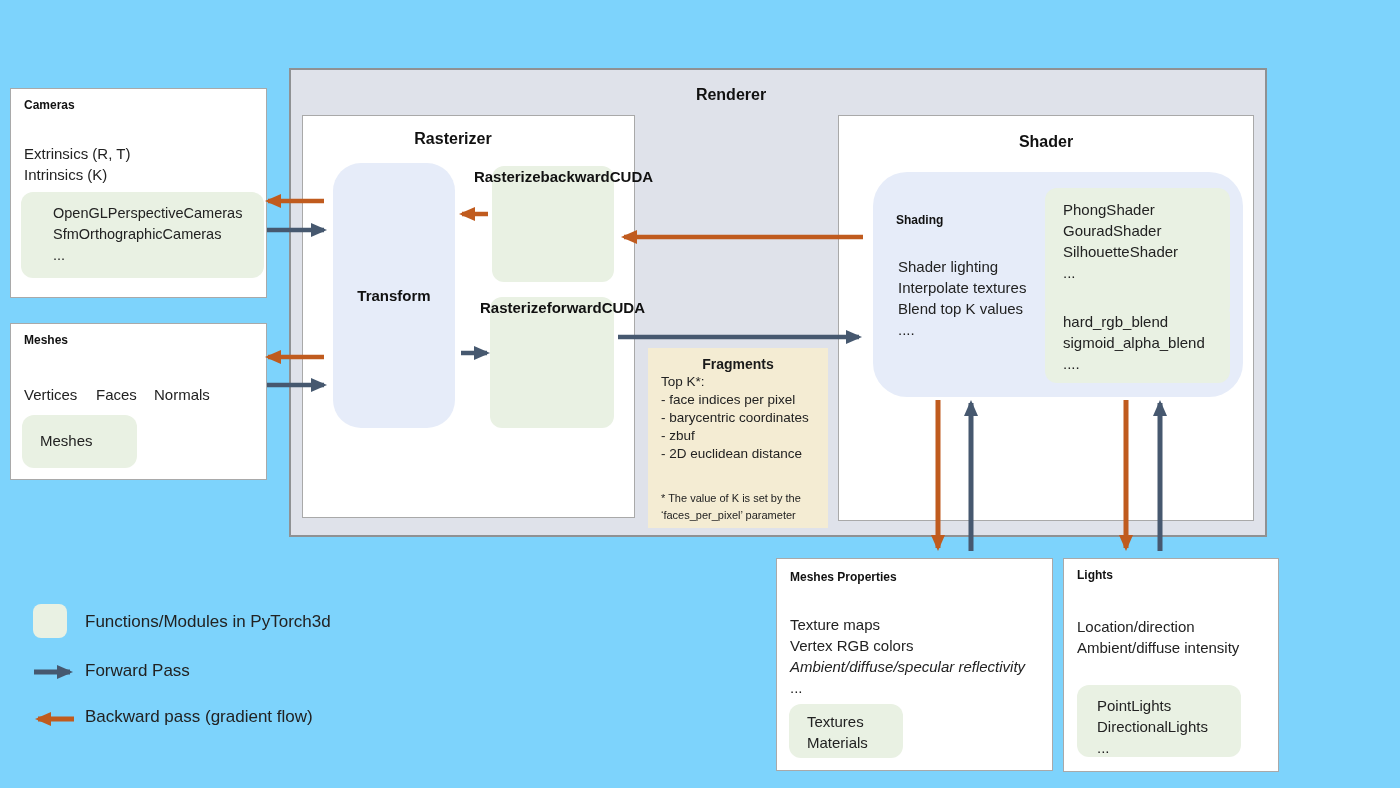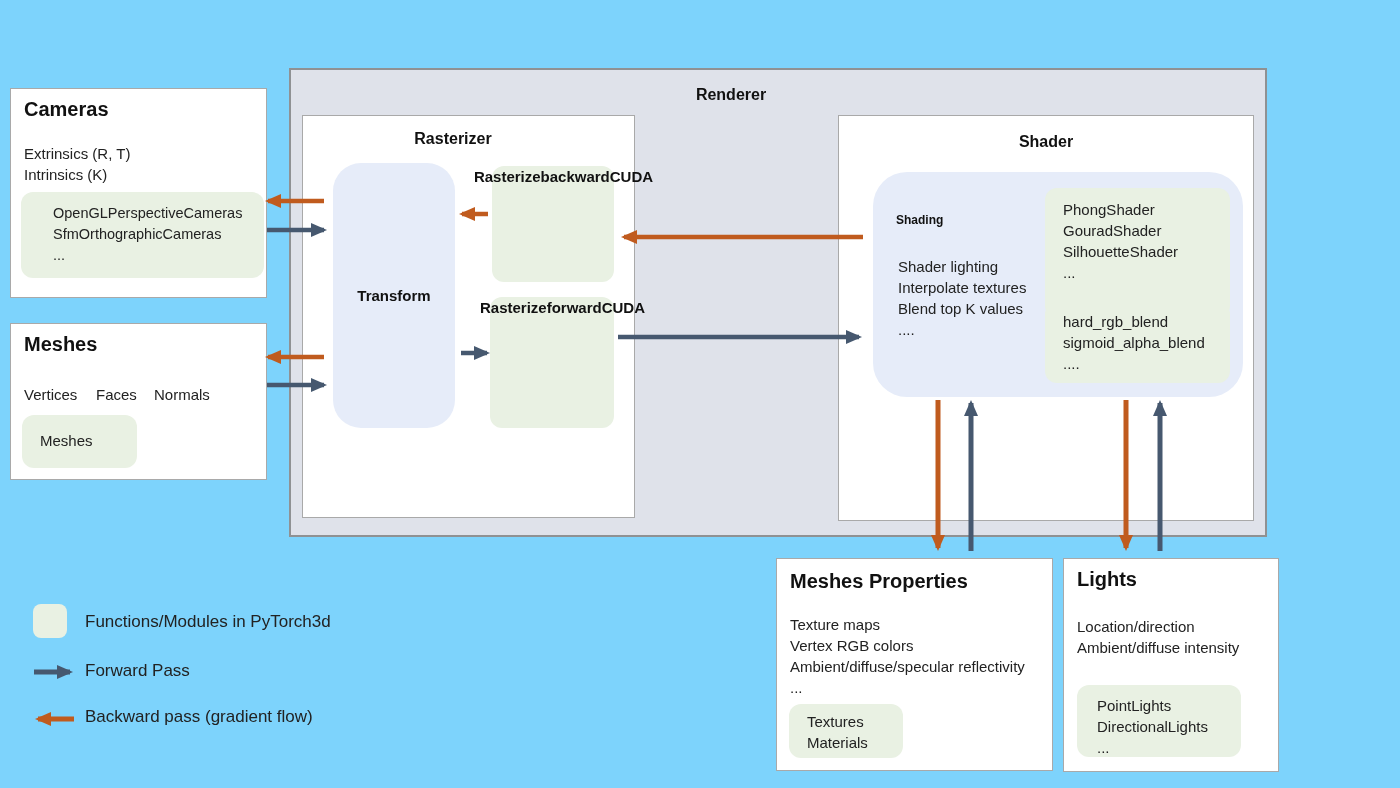--- a/index.html
+++ b/index.html
@@ -35,21 +35,21 @@
   .module {
     position: absolute;
     background: var(--module-green, #e9f1e3);
     border-radius: 12px;
   }
   .panel {
     position: absolute;
     background: var(--panel-blue, #e6ecf9);
     border-radius: 28px;
   }
-  .box-title { position: absolute; font-weight: bold; font-size: 20px; color: #111; }
+  .box-title { position: absolute; font-weight: bold; font-size: 12px; color: #111; }
   .section-title { position: absolute; font-weight: bold; font-size: 16px; color: #111; text-align: center; }
   .body-line { position: absolute; font-size: 15px; color: #222; white-space: nowrap; }
   .mod-line { font-size: 15px; color: #222; line-height: 21px; white-space: nowrap; }
   .bold-label { font-weight: bold; font-size: 15px; color: #111; }
   .arrows-svg {
     position: absolute;
     left: 0; top: 0;
     width: 1400px; height: 788px;
     z-index: 10;
     pointer-events: none;
@@ -85,20 +85,30 @@
     <div class="bold-label" style="line-height:21px;">backward</div>
     <div class="bold-label" style="line-height:21px;">CUDA</div>
   </div>
 
   <div class="module flex-center-col" style="left:490px; top:297px; width:124px; height:131px; padding-left:21px;">
     <div class="bold-label" style="line-height:21px;">Rasterize</div>
     <div class="bold-label" style="line-height:21px;">forward</div>
     <div class="bold-label" style="line-height:21px;">CUDA</div>
   </div>
 
+  <div class="fragments" style="left:648px; top:348px; width:180px; height:180px;">
+    <div style="position:absolute; left:0; top:8px; width:100%; text-align:center; font-weight:bold; font-size:14px;">Fragments</div>
+    <div class="frag-line" style="left:13px; top:26px;">Top K*:</div>
+    <div class="frag-line" style="left:13px; top:44px;">- face indices per pixel</div>
+    <div class="frag-line" style="left:13px; top:62px;">- barycentric coordinates</div>
+    <div class="frag-line" style="left:13px; top:80px;">- zbuf</div>
+    <div class="frag-line" style="left:13px; top:98px;">- 2D euclidean distance</div>
+    <div class="frag-note" style="left:13px; top:144px;">* The value of K is set by the</div>
+    <div class="frag-note" style="left:13px; top:161px;">‘faces_per_pixel’ parameter</div>
+  </div>
 
   <div class="box" style="left:838px; top:115px; width:416px; height:406px;"></div>
   <div class="section-title" style="left:946px; top:133px; width:200px;">Shader</div>
 
   <div class="panel" style="left:873px; top:172px; width:370px; height:225px; border-radius:34px;">
     <div class="bold-label" style="position:absolute; left:23px; top:41px; font-size:12px;">Shading</div>
     <div class="mod-line" style="position:absolute; left:25px; top:84px;">Shader lighting</div>
     <div class="mod-line" style="position:absolute; left:25px; top:105px;">Interpolate textures</div>
     <div class="mod-line" style="position:absolute; left:25px; top:126px;">Blend top K values</div>
     <div class="mod-line" style="position:absolute; left:25px; top:147px;">....</div>
@@ -135,21 +145,21 @@
     <div class="body-line" style="left:143px; top:62px;">Normals</div>
     <div class="module" style="left:11px; top:91px; width:115px; height:53px; padding:15px 0 0 18px;">
       <div class="mod-line">Meshes</div>
     </div>
   </div>
 
   <div class="box" style="left:776px; top:558px; width:277px; height:213px;padding-left:16px;">
     <div class="box-title" style="left:13px; top:11px;">Meshes Properties</div>
     <div class="body-line" style="left:13px; top:57px;">Texture maps</div>
     <div class="body-line" style="left:13px; top:78px;">Vertex RGB colors</div>
-    <div class="body-line" style="left:13px; top:99px;">Ambient/diffuse/specular reflectivity</div>
+    <div class="body-line" style="left:13px; top:99px;font-style:italic;">Ambient/diffuse/specular reflectivity</div>
     <div class="body-line" style="left:13px; top:120px;">...</div>
     <div class="module" style="left:12px; top:145px; width:114px; height:54px; padding:7px 0 0 18px;">
       <div class="mod-line">Textures</div>
       <div class="mod-line">Materials</div>
     </div>
   </div>
 
   <div class="box" style="left:1063px; top:558px; width:216px; height:214px;">
     <div class="box-title" style="left:13px; top:9px;">Lights</div>
     <div class="body-line" style="left:13px; top:59px;">Location/direction</div>

